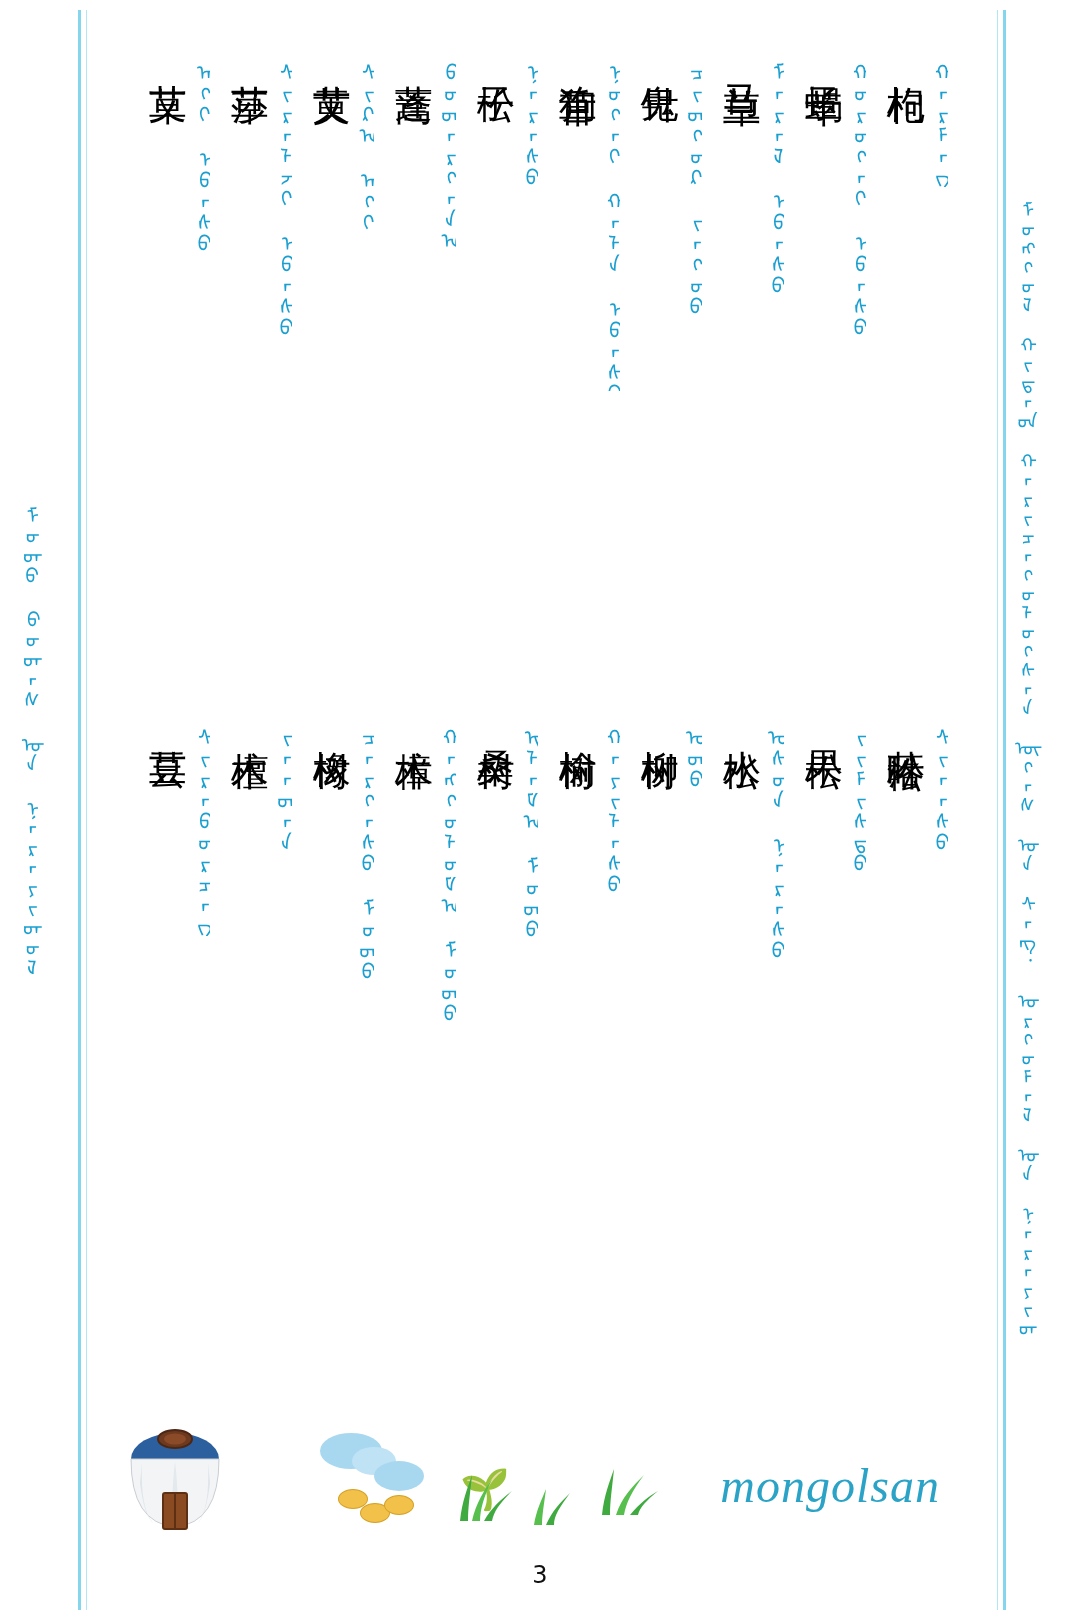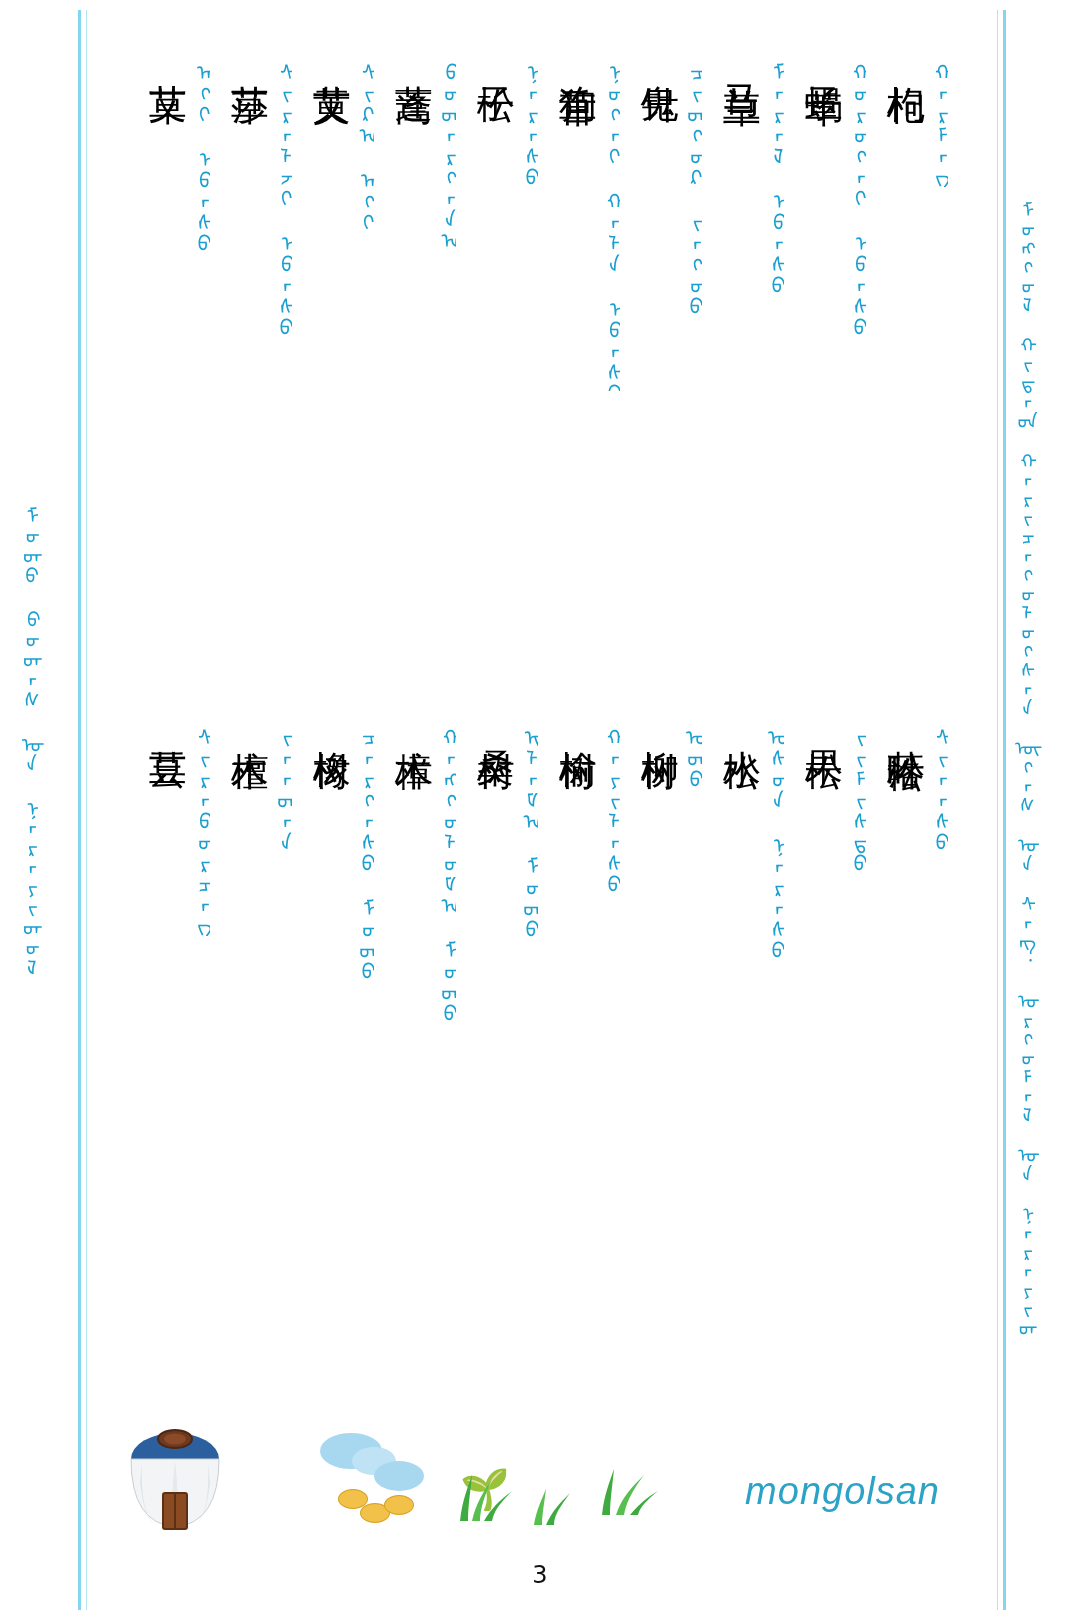--- a/index.html
+++ b/index.html
@@ -164,23 +164,23 @@
   .grass {
     position: absolute;
     color: #3aa93a;
     font-size: 40px;
     line-height: 1;
   }
   .brand {
     position: absolute;
     right: 0px;
     bottom: 18px;
-    font-family: Liberation Sans, sans-serif;
+    font-family: Liberation Serif, serif;
     font-style: italic;
-    font-size: 38px;
+    font-size: 48px;
     color: #2aa3c7;
     letter-spacing: 1px;
   }
   .page-number {
     position: absolute;
     left: 0;
     right: 0;
     bottom: 30px;
     text-align: center;
     font-family: "DejaVu Sans", sans-serif;

